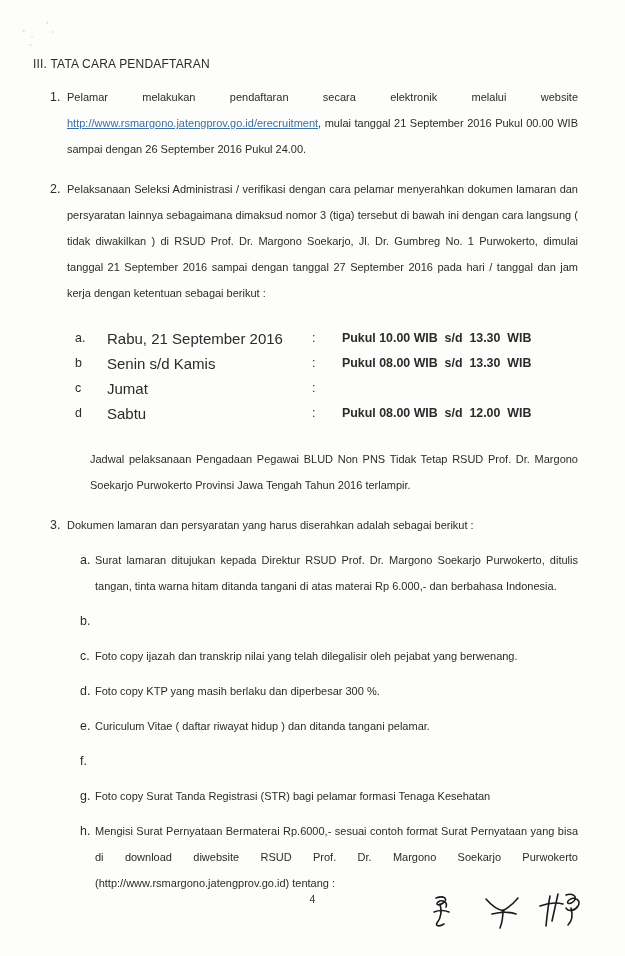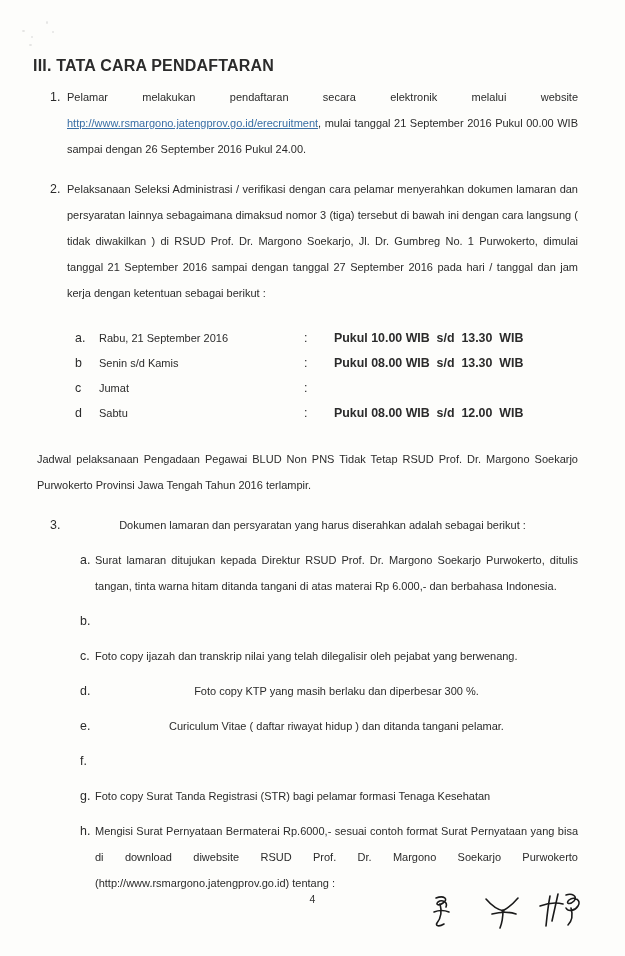--- a/index.html
+++ b/index.html
@@ -31,22 +31,22 @@
   .sp1 { left: 22px; top: 30px; width: 3px; height: 2px; }
   .sp2 { left: 31px; top: 36px; width: 2px; height: 2px; }
   .sp3 { left: 46px; top: 21px; width: 2px; height: 3px; }
   .sp4 { left: 52px; top: 31px; width: 2px; height: 2px; }
   .sp5 { left: 29px; top: 44px; width: 3px; height: 2px; }
 
   .heading {
     position: absolute;
     left: 33px;
     top: 57px;
-    font-size: 16px;
-    font-weight: bold;
+    font-size: 12px;
+    font-weight: normal;
     letter-spacing: .2px;
   }
 
   .content {
     position: absolute;
     left: 0;
     top: 84px;
     width: 625px;
   }
 
@@ -60,42 +60,42 @@
     font-size: 12.4px;
     line-height: 26px;
   }
   .body {
     flex: 1 1 auto;
     font-size: 11px;
     line-height: 26px;
     text-align: justify;
     text-justify: inter-word;
   }
-  .body.nojust { text-align: center; }
+  .body.nojust { text-align: left; }
 
   
   .lvl1 { padding-left: 50px; padding-right: 47px; }
   .lvl1 .marker { width: 17px; }
 
   
   .lvl2 { padding-left: 80px; padding-right: 47px; }
   .lvl2 .marker { width: 15px; }
 
   
   .sched { padding-left: 75px; }
   .sched .cell-mark { width: 24px; font-size: 12.4px; line-height: 25px; }
-  .sched .cell-day  { width: 205px; font-size: 11px; line-height: 25px; }
+  .sched .cell-day  { width: 205px; font-size: 15px; line-height: 25px; margin-left: 8px; }
   .sched .cell-sep  { width: 30px; font-size: 12.4px; line-height: 25px; }
   .sched .cell-time { font-size: 12.4px; line-height: 25px; white-space: pre; font-weight: bold; }
 
   .gap-sm { height: 9px; }
   .gap-md { height: 14px; }
   .gap-lg { height: 20px; }
 
-  .note { padding-left: 37px; padding-right: 47px; }
+  .note { padding-left: 90px; padding-right: 47px; }
   .note .body { text-align: justify; }
 
   a.link {
     color: #3a6ea5;
     text-decoration: underline;
   }
 
   .pagenum {
     position: absolute;
     left: 0;

